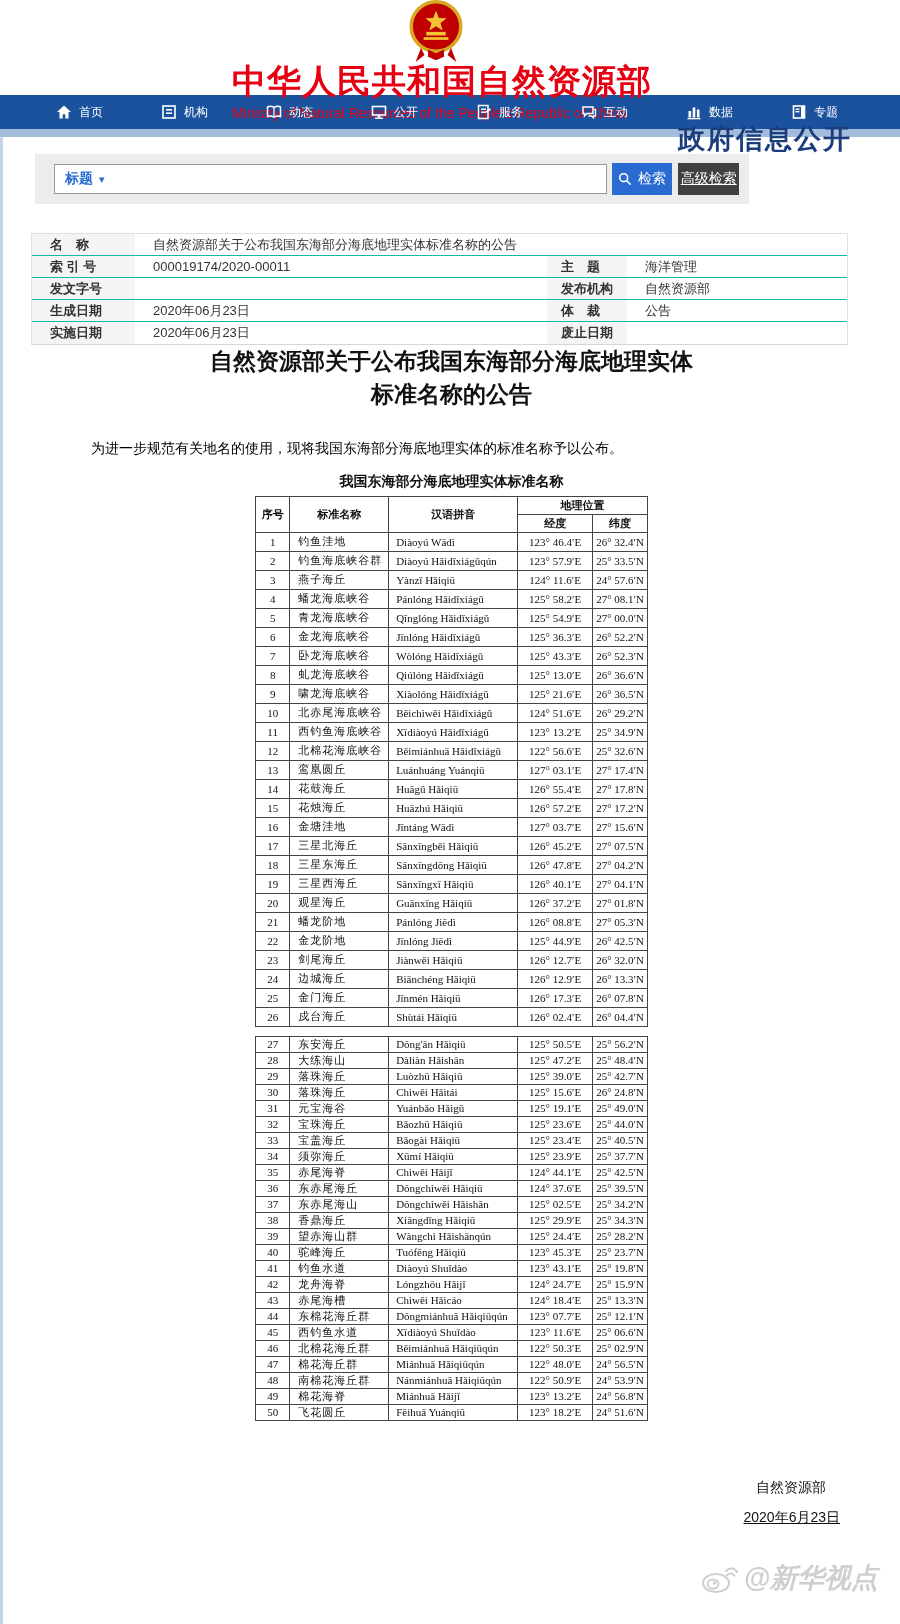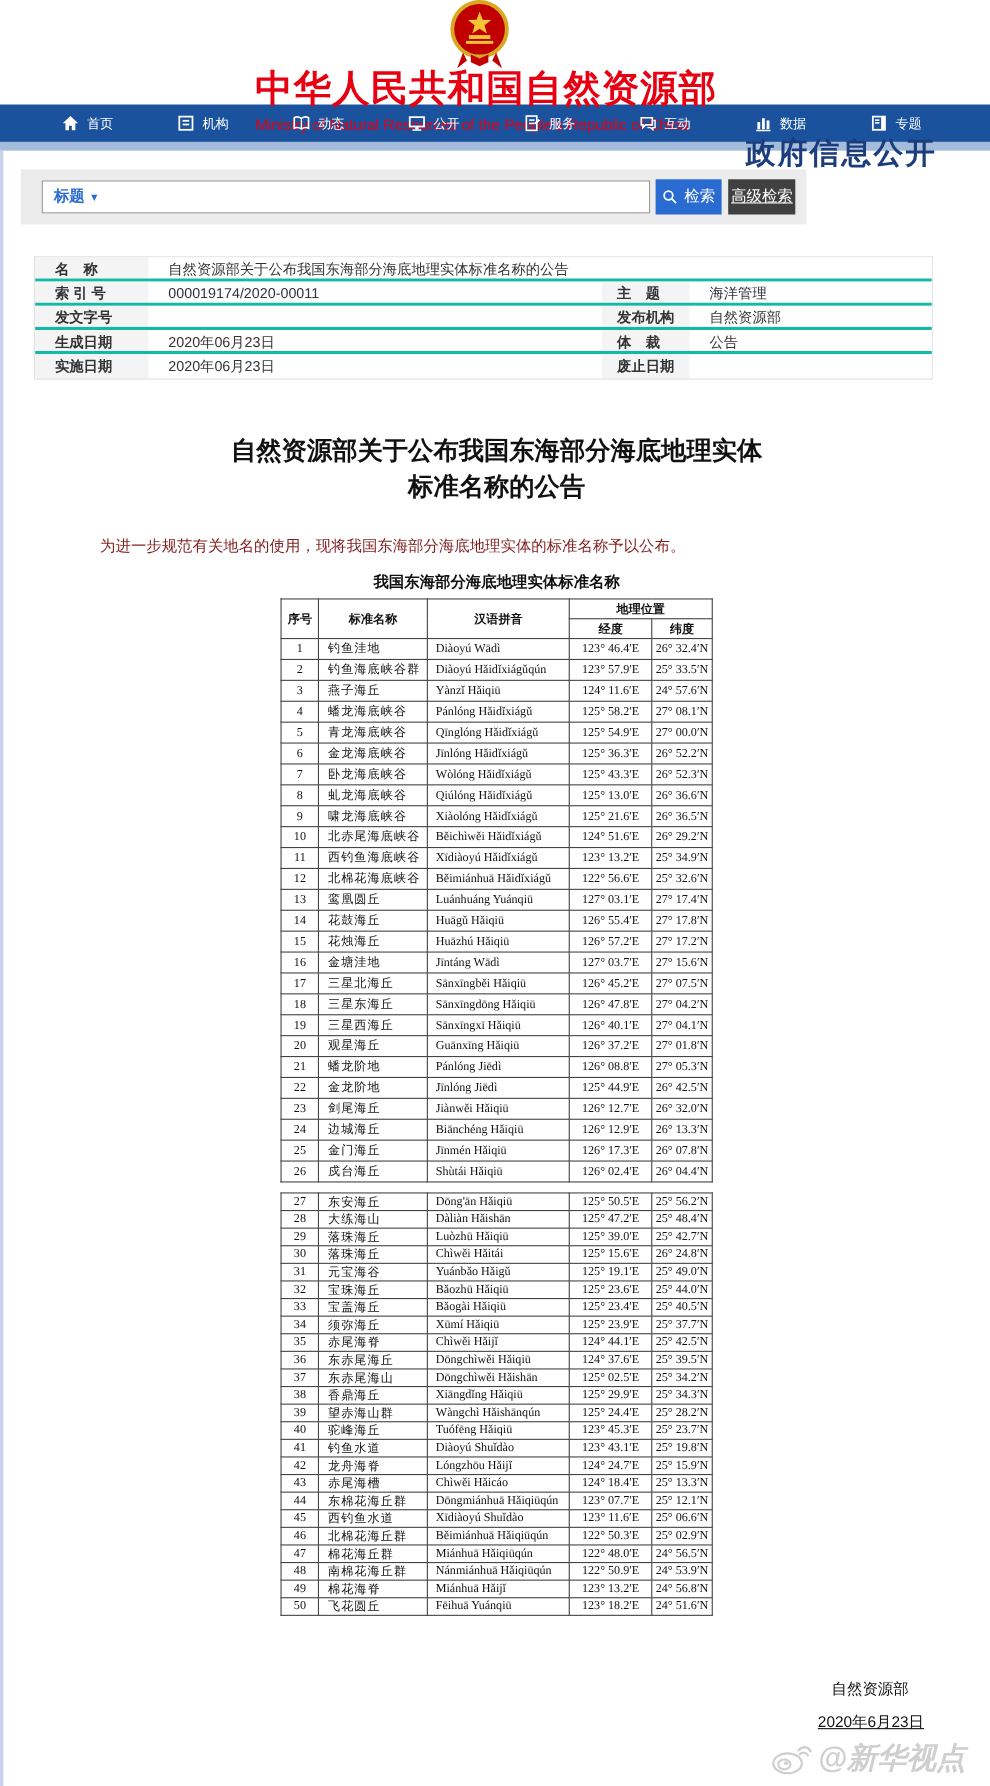--- a/index.html
+++ b/index.html
@@ -18,65 +18,65 @@
   .nav { height:34px; background:#1a529e; display:flex; align-items:center; padding:0 30px; }
   .nav-item { flex:1; display:flex; align-items:center; justify-content:flex-start; gap:7px;
               color:#fff; font-size:12px; cursor:pointer; padding-left:26px; white-space:nowrap; }
   .nav-item svg { width:16px; height:16px; display:block; }
   .nav-strip { height:8px; background:#a3bcdb; }
 
   .content { border-left:3px solid #c5d4e8; min-height:1487px; }
 
   
   .search-wrap { padding:17px 0 0 0; }
-  .search-box { margin-left:16px; width:714px; background:#ececec; padding:9px 10px 9px 19px; display:flex; align-items:center; }
+  .search-box { margin-left:32px; width:714px; background:#ececec; padding:9px 10px 9px 19px; display:flex; align-items:center; }
   .search-input-box { width:620px; height:30px; background:#fff; border:1px solid #9a9a9a; display:flex; align-items:center; }
   .search-field-label { color:#2a6bd2; font-size:14px; font-weight:bold; padding:0 6px 0 10px; white-space:nowrap; cursor:pointer; }
   .search-chevron { color:#2a6bd2; font-size:11px; cursor:pointer; }
   .search-input { border:none; outline:none; flex:1; height:26px; font-size:14px; background:transparent; }
   .btn { height:32px; display:flex; align-items:center; justify-content:center; gap:6px;
          color:#fff; font-size:14px; cursor:pointer; border:none; }
   .btn-search { width:68px; background:#2a6bd2; margin-left:5px; }
   .btn-adv { width:68px; background:#404040; margin-left:6px;text-decoration:underline; }
   .btn svg { width:14px; height:14px; }
 
   
   .meta { margin:29px 0 0 28px; width:817px; border:1px solid #e0e0e0; border-bottom:1px solid #d6d6d6; font-size:13px; color:#333; }
-  .meta-row { display:flex; border-bottom:3px solid #14b8a6; height:22px; line-height:21px; }
+  .meta-row { display:flex; border-bottom:1px solid #14b8a6; height:22px; line-height:21px; }
   .meta-row:last-child { border-bottom:none; }
   .meta-label { background:#f4f4f4; font-weight:bold; padding-left:18px; }
   .ml1 { width:103px; }
   .mv1 { width:412px; padding-left:18px; background:#fff; }
   .mv1.wide { width:712px; }
   .ml2 { width:80px; padding-left:14px; }
   .mv2 { width:220px; padding-left:18px; background:#fff; }
 
   
-  .doc-title { margin-top:48px; text-align:center; font-size:23px; font-weight:bold; color:#111; line-height:1.45; }
-  .doc-para { margin:26px 60px 0 60px; font-size:14px; color:#7f1d1d; text-indent:2em; line-height:1.5; }
+  .doc-title { text-align:center; font-size:23px; font-weight:bold; color:#111; line-height:1.45; }
+  .doc-para { margin:26px 60px 0 60px; font-size:14px; color:#000000; text-indent:2em; line-height:1.5; }
   .tbl-title { margin-top:14px; text-align:center; font-size:14px; font-weight:bold; color:#111; }
 
   
   .sea-table { margin:5px auto 0 auto; border-collapse:collapse; table-layout:fixed;
                font-family:"Liberation Serif","DejaVu Serif",serif; font-size:11px; color:#111; }
   .sea-table th, .sea-table td { border:1px solid #444; padding:0 3px; overflow:hidden; white-space:nowrap; }
   .sea-table th { font-weight:bold; text-align:center; }
   .t1 td { height:19px; } .t1 th { height:18px; }
   .t2 td { height:16px; }
   .t2 { margin-top:9px; }
   .c-no { text-align:center; }
   .c-name { text-align:left; padding-left:8px !important; letter-spacing:1px; }
   .c-pinyin { text-align:left; padding-left:7px !important; }
   .c-lon, .c-lat { text-align:center; }
   col.w-no{width:34px} col.w-name{width:99px} col.w-pinyin{width:129px} col.w-lon{width:75px} col.w-lat{width:49px}
 
   
   .sign { margin:58px 74px 0 0; text-align:right; font-size:14px; color:#111; }
   .sign-date { margin:12px 60px 0 0; text-align:right; font-size:14px; color:#111;text-decoration:underline; }
-  .watermark { position:absolute; right:22px; bottom:8px; display:flex; align-items:center; gap:4px;
+  .watermark { position:absolute; right:22px; bottom:28px; display:flex; align-items:center; gap:4px;
                color:#cfcfcf; font-size:27px; font-weight:bold; font-style:italic; }
   .watermark svg { width:40px; height:32px; }
 </style>
 </head>
 <body>
 
 <div class="banner">
   <svg class="emblem" viewBox="0 0 62 70">
     <circle cx="31" cy="30" r="28" fill="#c00000"></circle>
     <circle cx="31" cy="30" r="28" fill="none" stroke="#d8a820" stroke-width="4"></circle>

